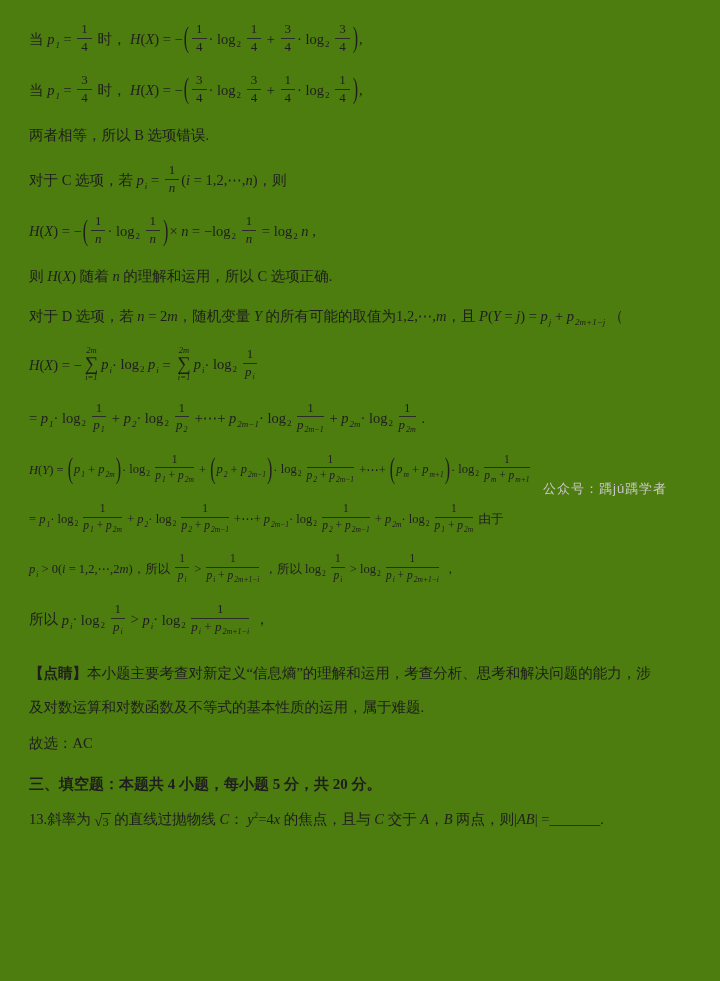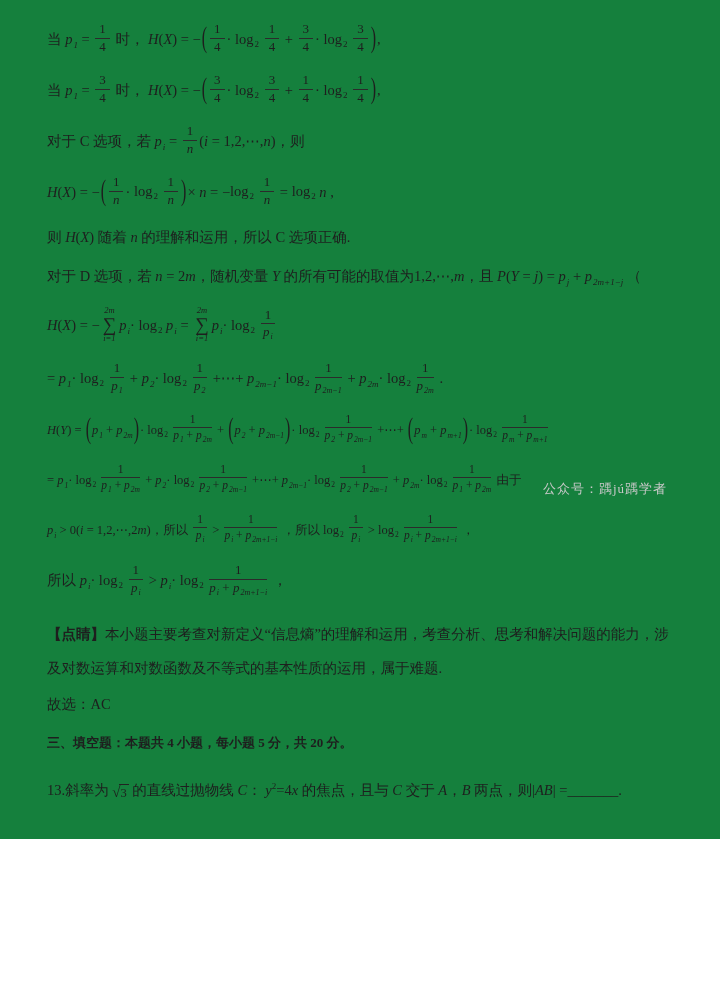--- a/index.html
+++ b/index.html
@@ -1,38 +1,38 @@
 <!DOCTYPE html>
 <html><head>
 <meta charset="utf-8">
 <style>
   * { box-sizing: border-box; }
   html, body { margin: 0; padding: 0; background: #ffffff; }
   .page {
     position: relative;
-    width: 720px; height: 839px;
-    background: #15803d;
+    width: 720px; height: 981px;
+    background: #4d7c0f;
     overflow: hidden;
     font-family: "Liberation Serif", "DejaVu Serif", serif;
     color: #1e1e1e;
-    padding: 24px 20px 0 47px;
+    padding: 24px 20px 0 29px;
   }
   .content { position: relative; width: 100%; }
   .line {
     font-size: 14.5px;
     margin: 0 0 18px 0;
     white-space: nowrap;
     line-height: 1.35;
   }
   .line.text { margin-bottom: 20px; }
   .line.wide { font-size: 12.5px; }
   .line.wide .frac { font-size: 11.5px; }
   .line.wide .sub { font-size: 7.5px; }
   .line.paragraph { white-space: normal; line-height: 2.35; margin-bottom: 10px; width: 628px; }
-  .line.heading { margin-bottom: 28px; font-size: 13px; }
+  .line.heading { margin-bottom: 15px; font-size: 15px; }
   .tx { font-style: normal; }
   .it { font-style: italic; }
   .bd { font-weight: 700; }
   .grp { display: inline-block; }
   .sub {
     font-size: 9px; font-style: italic;
     vertical-align: -4px; margin-left: 1px; letter-spacing: 0;
   }
   .sub.rm { font-style: normal; vertical-align: -3px; }
   .sup { font-size: 9px; vertical-align: 6px; }
@@ -53,32 +53,33 @@
   .bigp {
     display: inline-block; vertical-align: middle;
     transform: scaleY(1.85); font-size: 16px; line-height: 1;
     margin: 0 1px; position: relative; top: -2px; font-weight: 400;
   }
   .sqrt { display: inline-flex; align-items: flex-start; vertical-align: -2px; }
   .sqrt .rad { font-size: 15px; line-height: 1.1; }
   .sqrt .rc { border-top: 1px solid #222; padding: 0 2px 0 1px; font-size: 12.5px; margin-left: -1px; line-height: 1.3; }
   .watermark {
     position: absolute; left: 543px; top: 480px;
-    font-family: Liberation Serif, serif;
+    font-family: Liberation Sans, sans-serif;
     font-size: 13px; color: #c9c9c9; letter-spacing: 1px;
     white-space: nowrap; pointer-events: none;
   }
 </style>
 </head>
 <body>
 
 <div class="page">
   <div class="content" id="doc-lines">
       <div class="line formula"><span class="tx">当 </span><span class="grp"><span class="it">p</span><span class="sub">1</span></span><span class="tx"> = </span><span class="frac"><span class="num"><span class="tx">1</span></span><span class="den"><span class="tx">4</span></span></span><span class="tx"> 时，  </span><span class="it">H</span><span class="tx">(</span><span class="it">X</span><span class="tx">) = −</span><span class="bigp">(</span><span class="frac"><span class="num"><span class="tx">1</span></span><span class="den"><span class="tx">4</span></span></span><span class="tx">· </span><span class="grp"><span class="tx">log</span><span class="sub rm">2</span></span><span class="tx"> </span><span class="frac"><span class="num"><span class="tx">1</span></span><span class="den"><span class="tx">4</span></span></span><span class="tx"> + </span><span class="frac"><span class="num"><span class="tx">3</span></span><span class="den"><span class="tx">4</span></span></span><span class="tx">· </span><span class="grp"><span class="tx">log</span><span class="sub rm">2</span></span><span class="tx"> </span><span class="frac"><span class="num"><span class="tx">3</span></span><span class="den"><span class="tx">4</span></span></span><span class="bigp">)</span><span class="tx">,</span></div>
       <div class="line formula"><span class="tx">当 </span><span class="grp"><span class="it">p</span><span class="sub">1</span></span><span class="tx"> = </span><span class="frac"><span class="num"><span class="tx">3</span></span><span class="den"><span class="tx">4</span></span></span><span class="tx"> 时，  </span><span class="it">H</span><span class="tx">(</span><span class="it">X</span><span class="tx">) = −</span><span class="bigp">(</span><span class="frac"><span class="num"><span class="tx">3</span></span><span class="den"><span class="tx">4</span></span></span><span class="tx">· </span><span class="grp"><span class="tx">log</span><span class="sub rm">2</span></span><span class="tx"> </span><span class="frac"><span class="num"><span class="tx">3</span></span><span class="den"><span class="tx">4</span></span></span><span class="tx"> + </span><span class="frac"><span class="num"><span class="tx">1</span></span><span class="den"><span class="tx">4</span></span></span><span class="tx">· </span><span class="grp"><span class="tx">log</span><span class="sub rm">2</span></span><span class="tx"> </span><span class="frac"><span class="num"><span class="tx">1</span></span><span class="den"><span class="tx">4</span></span></span><span class="bigp">)</span><span class="tx">,</span></div>
+      <div class="line text"><span class="tx">两者相等，所以 B 选项错误.</span></div>
       <div class="line formula"><span class="tx">对于 C 选项，若 </span><span class="grp"><span class="it">p</span><span class="sub">i</span></span><span class="tx"> = </span><span class="frac"><span class="num"><span class="tx">1</span></span><span class="den"><span class="it">n</span></span></span><span class="tx">(</span><span class="it">i</span><span class="tx"> = 1,2,⋯,</span><span class="it">n</span><span class="tx">)，则</span></div>
       <div class="line formula"><span class="it">H</span><span class="tx">(</span><span class="it">X</span><span class="tx">) = −</span><span class="bigp">(</span><span class="frac"><span class="num"><span class="tx">1</span></span><span class="den"><span class="it">n</span></span></span><span class="tx">· </span><span class="grp"><span class="tx">log</span><span class="sub rm">2</span></span><span class="tx"> </span><span class="frac"><span class="num"><span class="tx">1</span></span><span class="den"><span class="it">n</span></span></span><span class="bigp">)</span><span class="tx">× </span><span class="it">n</span><span class="tx"> = −</span><span class="grp"><span class="tx">log</span><span class="sub rm">2</span></span><span class="tx"> </span><span class="frac"><span class="num"><span class="tx">1</span></span><span class="den"><span class="it">n</span></span></span><span class="tx"> = </span><span class="grp"><span class="tx">log</span><span class="sub rm">2</span></span><span class="tx"> </span><span class="it">n</span><span class="tx"> ,</span></div>
       <div class="line text"><span class="tx">则 </span><span class="it">H</span><span class="tx">(</span><span class="it">X</span><span class="tx">) 随着 </span><span class="it">n</span><span class="tx"> 的理解和运用，所以 C 选项正确.</span></div>
       <div class="line text"><span class="tx">对于 D 选项，若 </span><span class="it">n</span><span class="tx"> = 2</span><span class="it">m</span><span class="tx">，随机变量 </span><span class="it">Y</span><span class="tx"> 的所有可能的取值为1,2,⋯,</span><span class="it">m</span><span class="tx">，且 </span><span class="it">P</span><span class="tx">(</span><span class="it">Y</span><span class="tx"> = </span><span class="it">j</span><span class="tx">) = </span><span class="grp"><span class="it">p</span><span class="sub">j</span></span><span class="tx"> + </span><span class="grp"><span class="it">p</span><span class="sub">2m+1−j</span></span><span class="tx"> （</span></div>
       <div class="line formula"><span class="it">H</span><span class="tx">(</span><span class="it">X</span><span class="tx">) = −</span><span class="sum">
           <span class="lim">2m</span>
           <span class="sig">∑</span>
           <span class="lim">i=1</span>
         </span><span class="grp"><span class="it">p</span><span class="sub">i</span></span><span class="tx">· </span><span class="grp"><span class="tx">log</span><span class="sub rm">2</span></span><span class="tx"> </span><span class="grp"><span class="it">p</span><span class="sub">i</span></span><span class="tx"> = </span><span class="sum">
           <span class="lim">2m</span>

